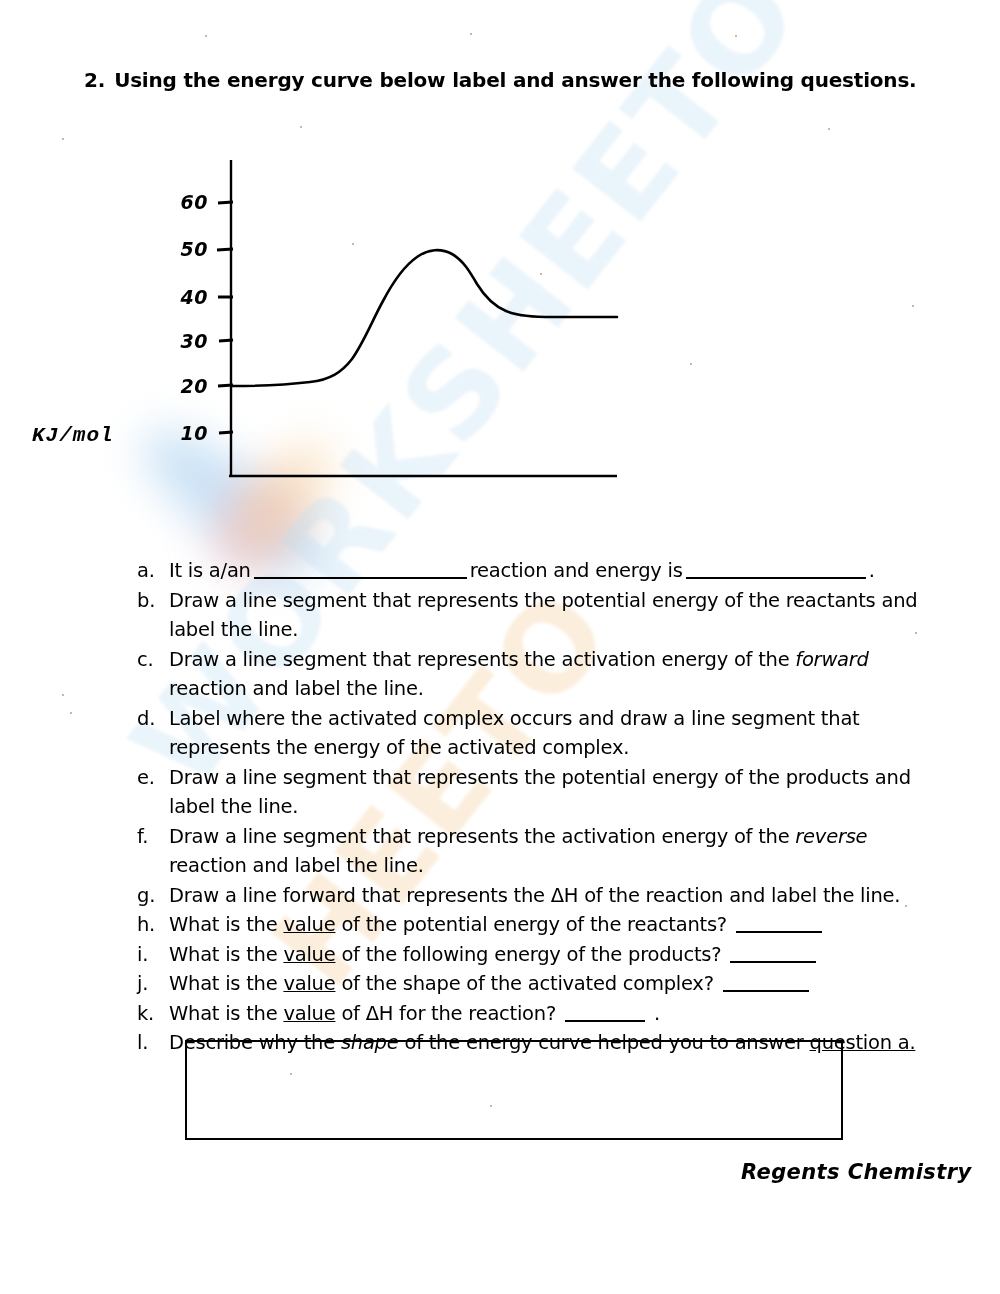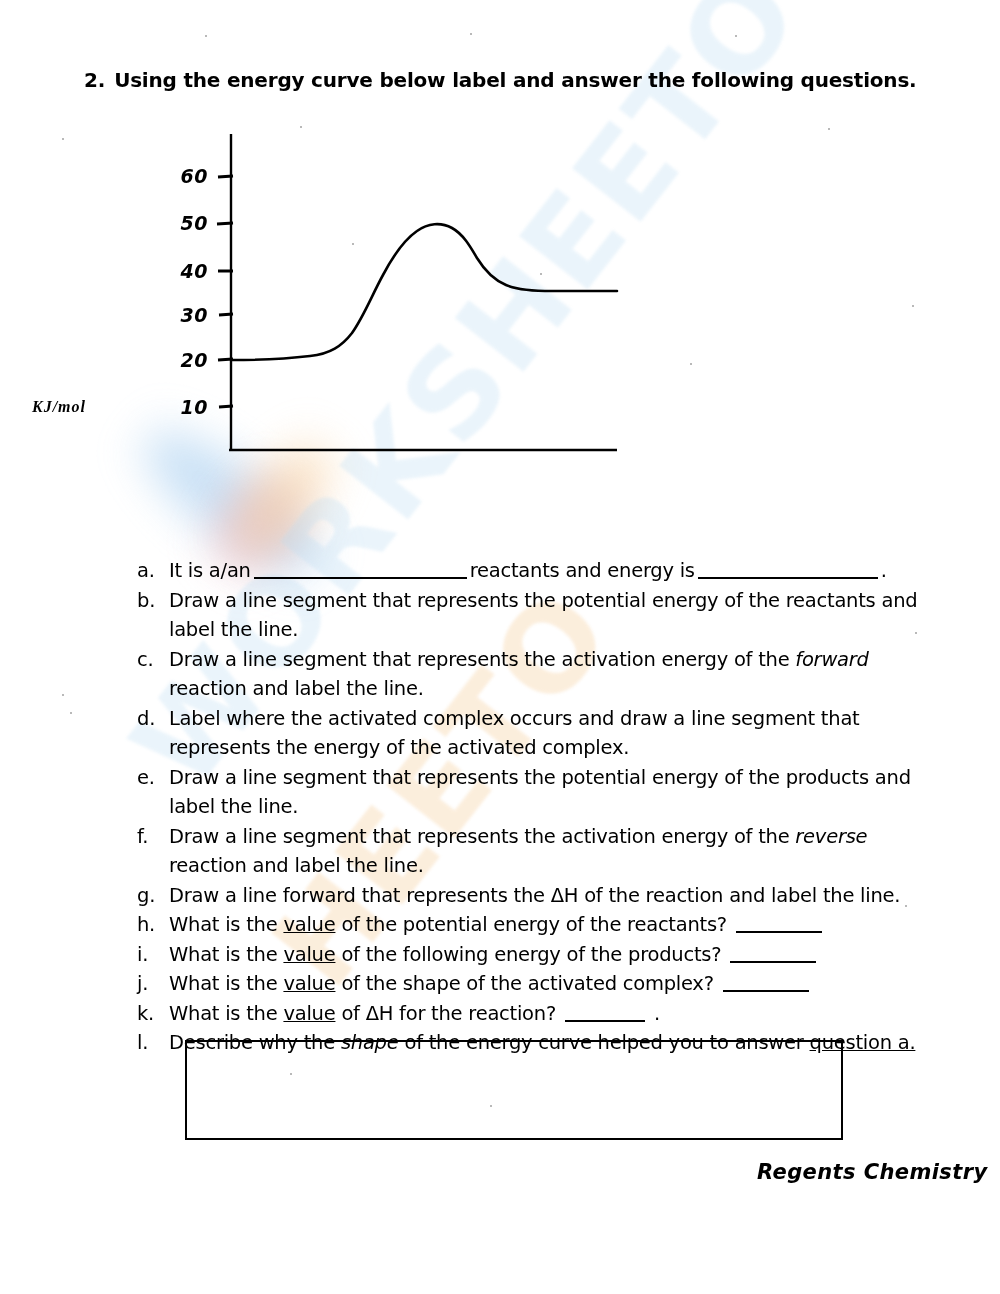--- a/index.html
+++ b/index.html
@@ -63,40 +63,40 @@
     font-weight: bold;
     letter-spacing: -0.2px;
     white-space: nowrap;
   }
   #heading .num { margin-right: 9px; }
 
   
   #graph-figure {
     position: absolute;
     left: 0px;
-    top: 120px;
+    top: 146px;
     width: 680px;
     height: 380px;
   }
   #graph-svg { display: block; }
 
   .hand {
     font-family: "DejaVu Sans", sans-serif;
     font-size: 19px;
     font-weight: bold;
     font-style: italic;
     letter-spacing: 0.5px;
   }
 
   #y-axis-title {
     position: absolute;
     left: 32px;
     top: 278px;
-    font-family: Liberation Serif, serif;
-    font-size: 16px;
+    font-family: Liberation Mono, monospace;
+    font-size: 21px;
     font-style: italic;
     letter-spacing: 1px;
     white-space: nowrap;
   }
   #x-axis-title {
     position: absolute;
     left: 283px;
     top: 462px;
     font-family: "DejaVu Sans", sans-serif;
     font-size: 20px;
@@ -156,21 +156,20 @@
   #footer-label {
     position: absolute;
     left: 741px;
     top: 1160px;
     font-family: "DejaVu Sans", sans-serif;
     font-size: 21px;
     font-weight: bold;
     font-style: italic;
     letter-spacing: 0.4px;
     white-space: nowrap;
-    margin-left: 16px;
   }
 
   
   .speck {
     position: absolute;
     background: #b9b9b9;
     width: 2px; height: 2px;
     z-index: 1;
   }
 </style>
@@ -244,21 +243,21 @@
                C 518 170, 534 171, 552 171
                C 575 171, 598 171, 617 171" stroke="#000" stroke-width="2.6" fill="none" stroke-linecap="round" stroke-linejoin="round"></path>
     </svg>
 
     <div id="y-axis-title" class="hand">KJ/mol</div>
   </div>
 
   <div id="question-list">
       <div class="q-item">
         <span class="q-marker">a.</span>
-        <span class="q-body"><span>It is a/an</span><span class="blank blank-lg"></span><span>reactants and energy is</span><span class="blank blank-md"></span><span>.</span></span>
+        <span class="q-body"><span>It is a/an</span><span class="blank blank-lg"></span><span>reaction and energy is</span><span class="blank blank-md"></span><span>.</span></span>
       </div>
       <div class="q-item">
         <span class="q-marker">b.</span>
         <span class="q-body"><span>Draw a line segment that represents the potential energy of the reactants and label the line.</span></span>
       </div>
       <div class="q-item">
         <span class="q-marker">c.</span>
         <span class="q-body"><span>Draw a line segment that represents the activation energy of the </span><i>forward</i><span> reaction and label the line.</span></span>
       </div>
       <div class="q-item">

